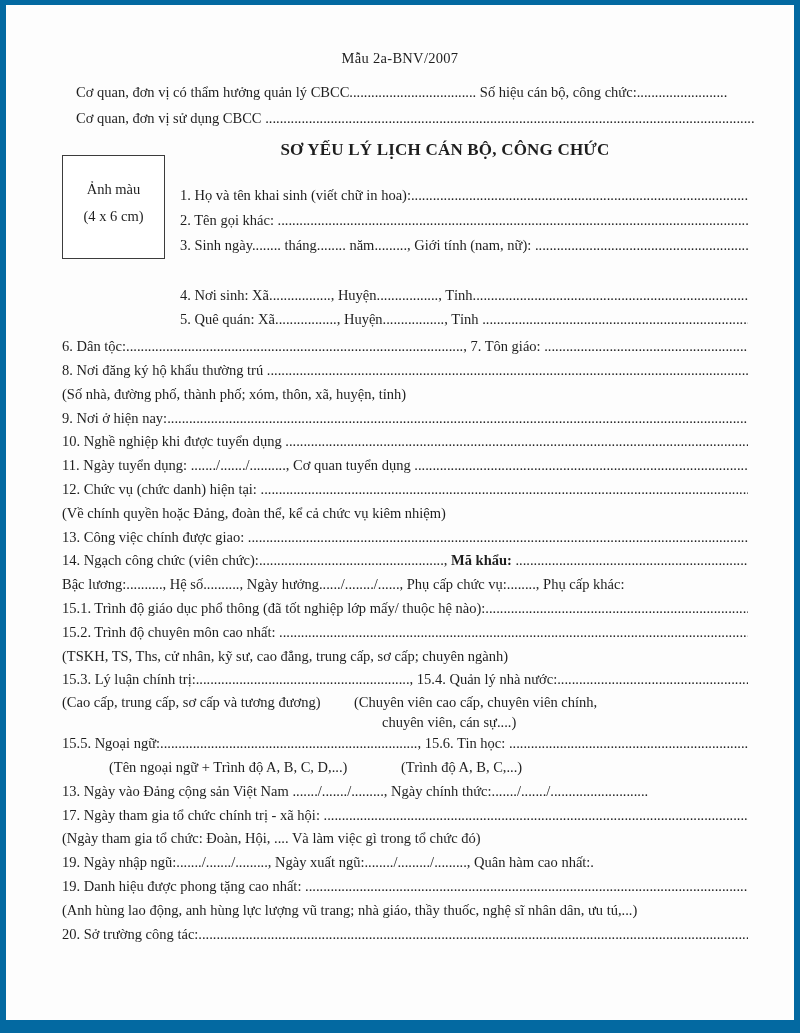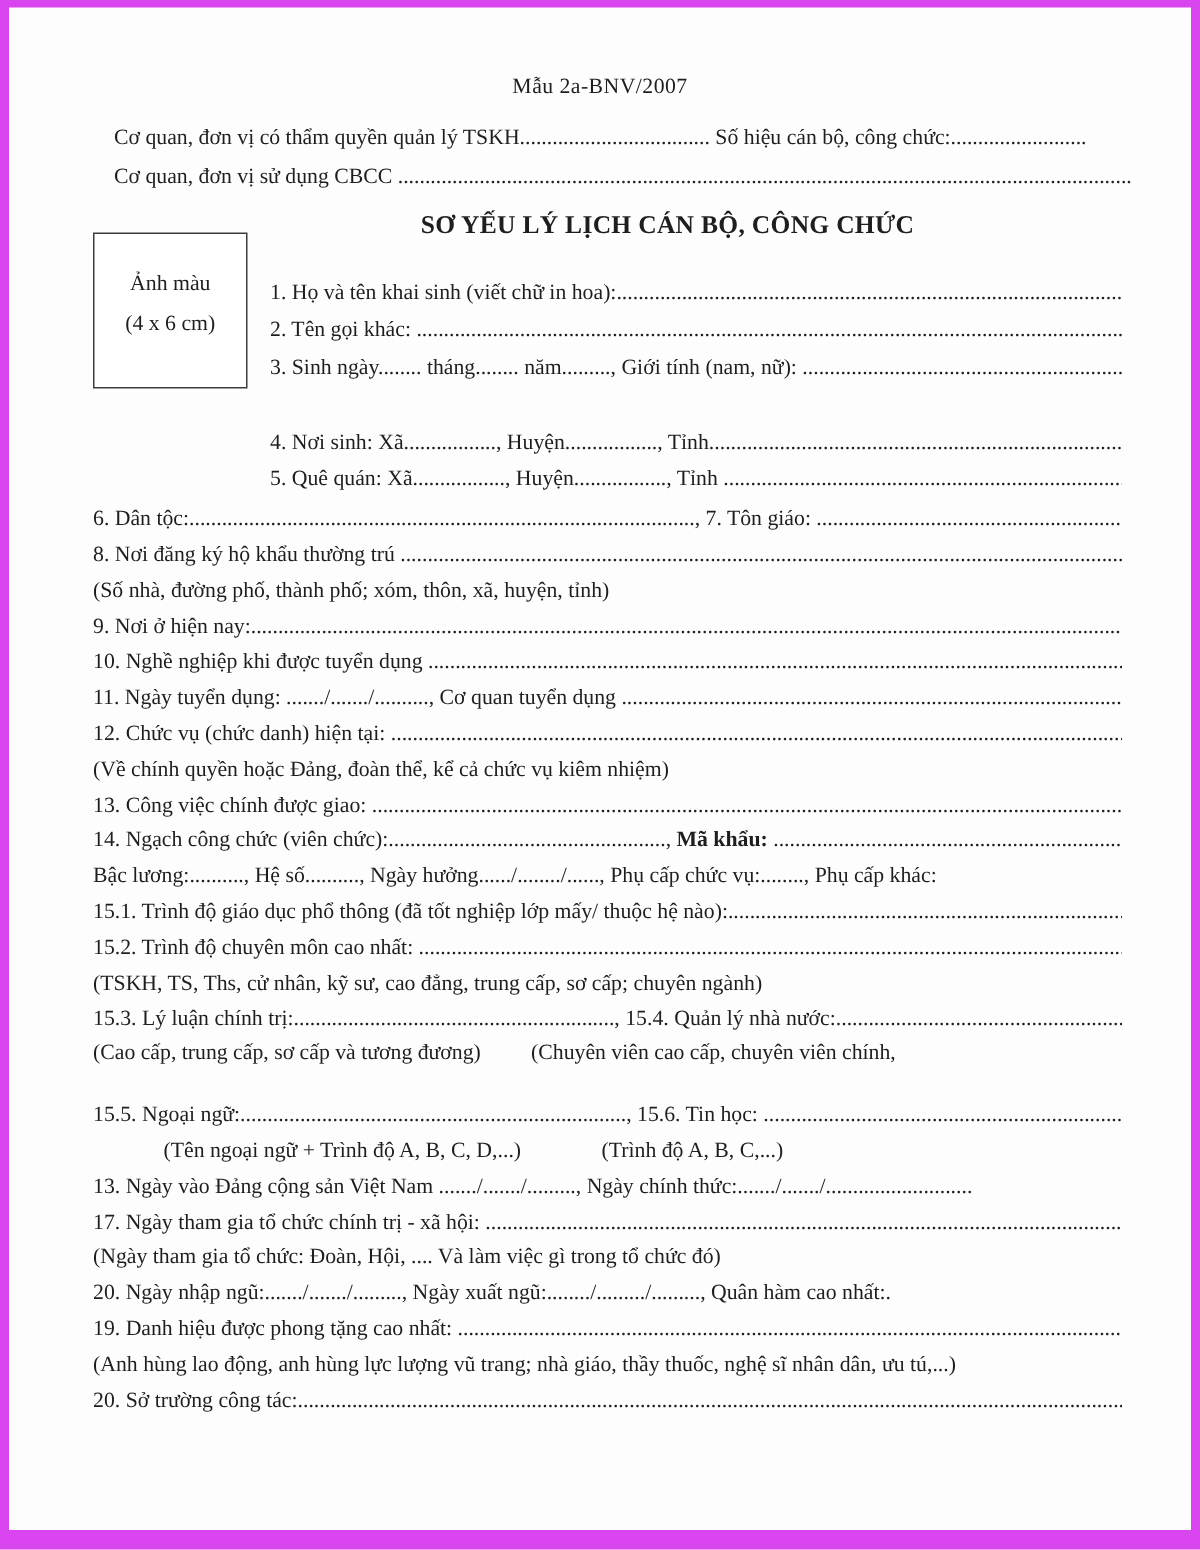--- a/index.html
+++ b/index.html
@@ -3,21 +3,21 @@
 <meta charset="utf-8">
 <style>
   html,body{margin:0;padding:0;}
   body{
     width:800px;height:1033px;
     background:#ffffff;
     font-family:"Liberation Serif","DejaVu Serif",serif;
   }
   .scan{
     position:relative;width:800px;height:1033px;
-    background:#d946ef;overflow:hidden;
+    background:#0369a1;overflow:hidden;
   }
   .page{
     position:absolute;left:6px;top:5px;width:788px;height:1015px;
     background:#fdfdfd;color:#1e1e1e;
     font-size:14.5px;line-height:24.8px;
     box-sizing:border-box;padding-top:41px;
     overflow:hidden;
   }
   .ln{white-space:nowrap;overflow:hidden;}
   .center{text-align:center;}
@@ -46,21 +46,21 @@
   .note-flex{display:flex;white-space:nowrap;margin-left:47px;}
   .note-flex .note-col1{width:292px;flex:0 0 292px;}
 </style>
 </head>
 <body>
 
 <div class="scan">
   <div class="page">
 
     <div class="ln center code">Mẫu 2a-BNV/2007</div>
-    <div class="ln agency">Cơ quan, đơn vị có thẩm quyền quản lý TSKH................................... Số hiệu cán bộ, công chức:.........................</div>
+    <div class="ln agency">Cơ quan, đơn vị có thẩm hưởng quản lý CBCC................................... Số hiệu cán bộ, công chức:.........................</div>
     <div class="ln agency2">Cơ quan, đơn vị sử dụng CBCC .................................................................................................................................................................</div>
 
     <div class="photo-box">
       <div>Ảnh màu</div>
       <div>(4 x 6 cm)</div>
     </div>
 
     <div class="title">SƠ YẾU LÝ LỊCH CÁN BỘ, CÔNG CHỨC</div>
 
     <div class="indent-block">
@@ -83,30 +83,30 @@
       <div class="ln">(Về chính quyền hoặc Đảng, đoàn thể, kể cả chức vụ kiêm nhiệm)</div>
       <div class="ln">13. Công việc chính được giao: ...............................................................................................................................................................</div>
       <div class="ln"><span>14. Ngạch công chức (viên chức):..................................................., </span><span class="b">Mã khẩu:</span><span> .....................................................................................</span></div>
       <div class="ln">Bậc lương:.........., Hệ số.........., Ngày hưởng....../......../......, Phụ cấp chức vụ:........, Phụ cấp khác:</div>
       <div class="ln">15.1. Trình độ giáo dục phổ thông (đã tốt nghiệp lớp mấy/ thuộc hệ nào):..........................................................................</div>
       <div class="ln">15.2. Trình độ chuyên môn cao nhất: .....................................................................................................................................................</div>
       <div class="ln">(TSKH, TS, Ths, cử nhân, kỹ sư, cao đẳng, trung cấp, sơ cấp; chuyên ngành)</div>
       <div class="ln">15.3. Lý luận chính trị:..........................................................., 15.4. Quản lý nhà nước:..........................................................</div>
       <div class="note-row">
         <span class="note-col1">(Cao cấp, trung cấp, sơ cấp và tương đương)</span>
-        <span class="note-col2"><span>(Chuyên viên cao cấp, chuyên viên chính,</span></span>
+        <span class="note-col2"><span>(Chuyên viên cao cấp, chuyên viên chính,</span><span class="wrap2">chuyên viên, cán sự....)</span></span>
       </div>
       <div class="ln">15.5. Ngoại ngữ:......................................................................., 15.6. Tin học: ...........................................................................</div>
       <div class="note-flex ln">
         <span class="note-col1">(Tên ngoại ngữ + Trình độ A, B, C, D,...)</span>
         <span>(Trình độ A, B, C,...)</span>
       </div>
       <div class="ln">13. Ngày vào Đảng cộng sản Việt Nam ......./......./........., Ngày chính thức:......./......./...........................</div>
       <div class="ln">17. Ngày tham gia tổ chức chính trị - xã hội: ........................................................................................................................................</div>
       <div class="ln">(Ngày tham gia tổ chức: Đoàn, Hội, .... Và làm việc gì trong tổ chức đó)</div>
-      <div class="ln">20. Ngày nhập ngũ:......./......./........., Ngày xuất ngũ:......../........./........., Quân hàm cao nhất:.</div>
+      <div class="ln">19. Ngày nhập ngũ:......./......./........., Ngày xuất ngũ:......../........./........., Quân hàm cao nhất:.</div>
       <div class="ln">19. Danh hiệu được phong tặng cao nhất: ...........................................................................................................................................</div>
       <div class="ln">(Anh hùng lao động, anh hùng lực lượng vũ trang; nhà giáo, thầy thuốc, nghệ sĩ nhân dân, ưu tú,...)</div>
       <div class="ln">20. Sở trường công tác:............................................................................................................................................................................</div>
     </div>
 
   </div>
 </div>
 
 </body></html>

